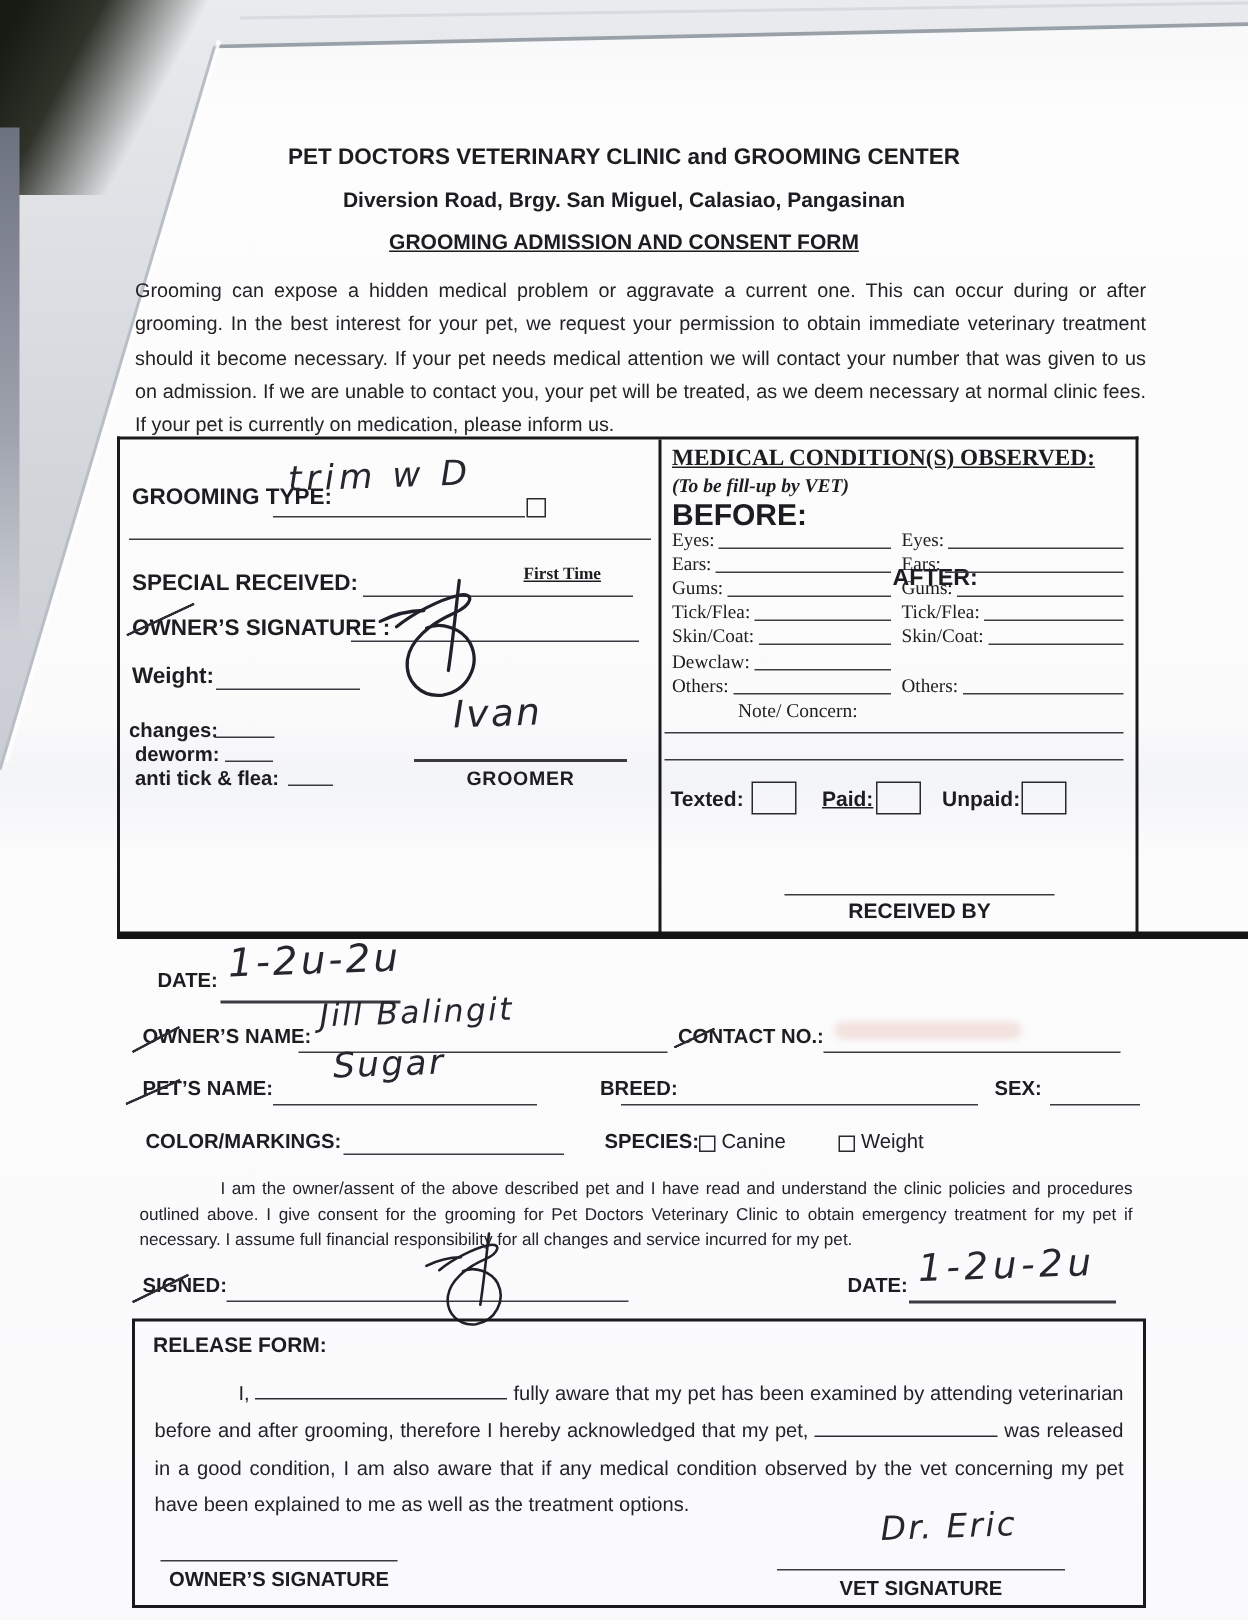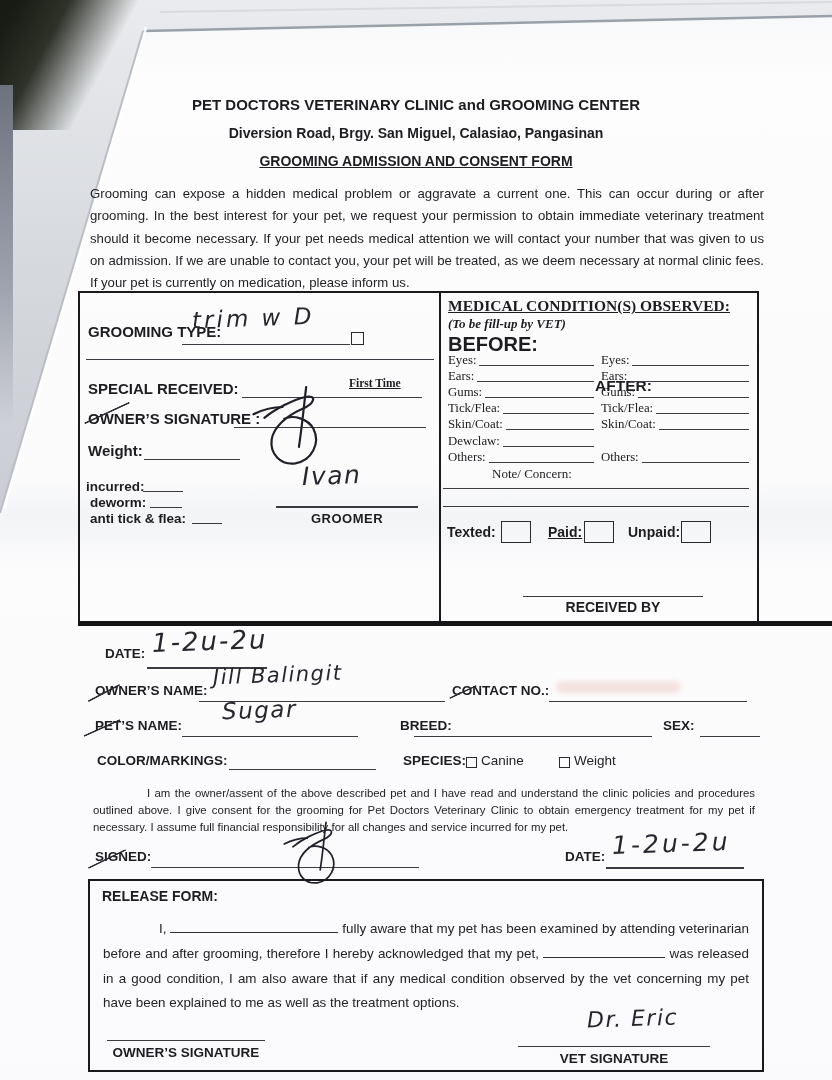--- a/index.html
+++ b/index.html
@@ -77,21 +77,21 @@
       <div class="ln" style="left:154px;top:134px;width:192px;"></div>
       <svg class="sig abs" style="left:168px;top:84px;" width="100" height="100" viewBox="0 0 110 100">
         <path d="M6,36 C16,31 26,28 38,28"></path>
         <path d="M64,6 C62,22 60,45 56,72"></path>
         <path d="M18,40 C30,30 50,20 63,17 C76,14 74,24 60,30 C42,38 28,50 26,64 C24,80 36,92 52,90 C70,87 80,68 72,52 C66,41 50,36 40,41"></path>
       </svg>
 
       <span class="abs b" style="left:8px;top:149px;font-size:15px;">Weight:</span>
       <div class="ln" style="left:64px;top:166px;width:96px;"></div>
 
-      <span class="abs b" style="left:6px;top:186px;font-size:13.5px;">incurred:</span>
+      <span class="abs b" style="left:6px;top:186px;font-size:13.5px;">changes:</span>
       <div class="ln" style="left:63px;top:198px;width:40px;"></div>
       <span class="abs b" style="left:10px;top:202px;font-size:13.5px;">deworm:</span>
       <div class="ln" style="left:70px;top:214px;width:32px;"></div>
       <span class="abs b" style="left:10px;top:218px;font-size:13.5px;">anti tick &amp; flea:</span>
       <div class="ln" style="left:112px;top:230px;width:30px;"></div>
 
       <span class="hw" style="left:222px;top:168px;font-size:25px;">Ivan</span>
       <div class="ln" style="left:196px;top:213px;width:142px;border-bottom-width:2px;"></div>
       <div class="abs b center" style="left:196px;top:218px;width:142px;font-size:13px;letter-spacing:.5px;">GROOMER</div>
 

